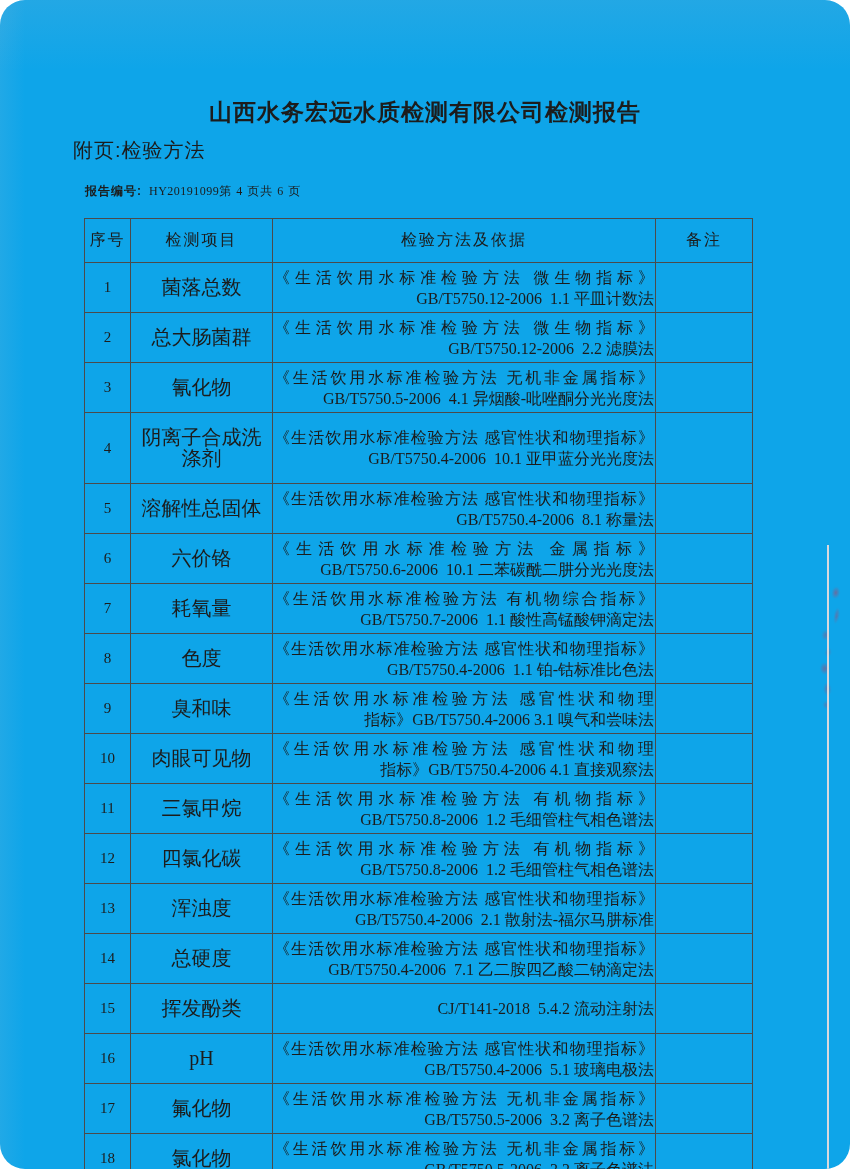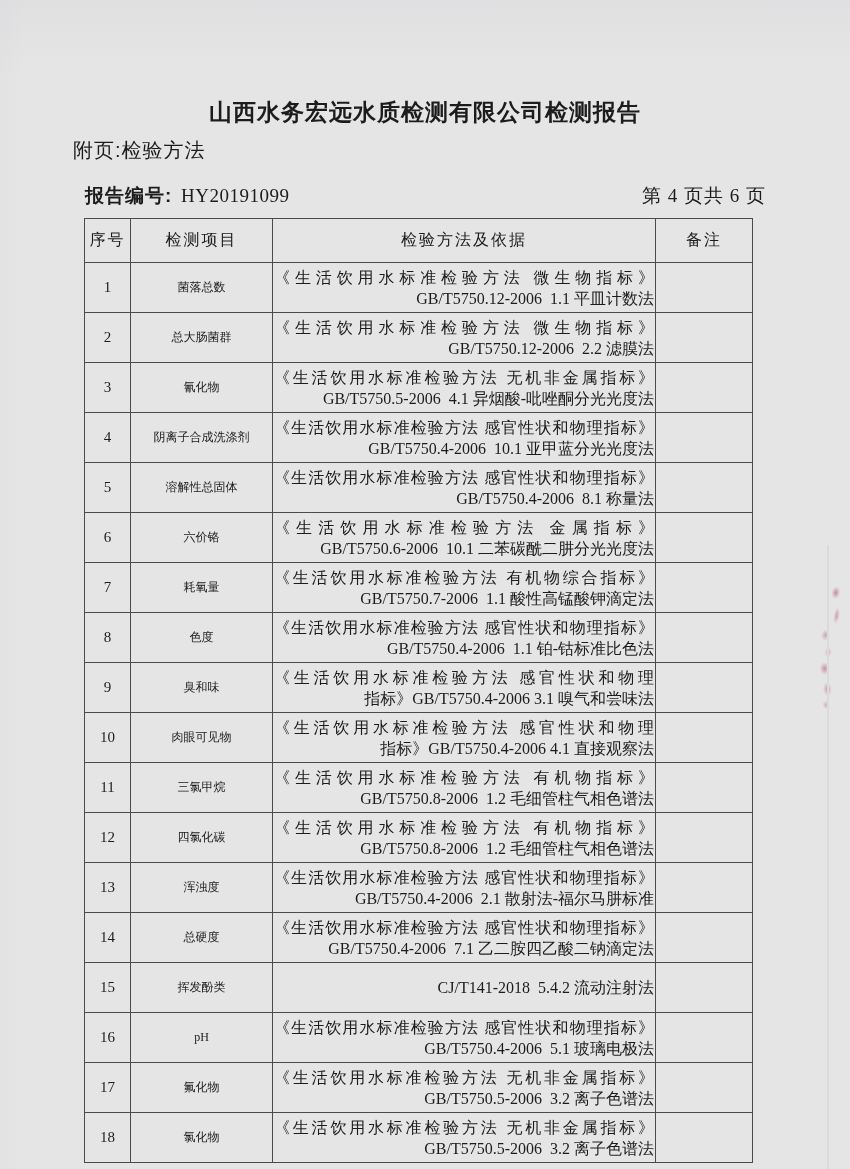--- a/index.html
+++ b/index.html
@@ -3,24 +3,25 @@
 <meta charset="utf-8">
 <style>
   html, body { margin: 0; padding: 0; }
   body { background: #ffffff; }
 
   .page {
     position: relative;
     width: 850px;
     height: 1169px;
     margin: 0;
-    background: #e5e5e5;
+    background: #0ea5e9;
     font-family: "Liberation Serif", "DejaVu Serif", serif;
     color: #1c1c1c;
     overflow: hidden;
+    border-radius: 25px;
   }
   
   .page::before {
     content: "";
     position: absolute;
     inset: 0;
     background:
       linear-gradient(180deg, rgba(185,187,198,0.12), rgba(255,255,255,0) 70px),
       linear-gradient(90deg, rgba(200,200,210,0.10), rgba(255,255,255,0) 25px);
     pointer-events: none;
@@ -47,23 +48,22 @@
     font-weight: 400;
     letter-spacing: 1px;
   }
 
   .meta {
     position: absolute;
     top: 183px;
     left: 85px;
     width: 681px;
     display: flex;
-    justify-content: space-between;
     align-items: baseline;
-    font-size: 19px;
+    font-size: 12px;
   }
   .report-no .label {
     font-family: "Liberation Sans", "DejaVu Sans", sans-serif;
     font-weight: 700;
     letter-spacing: 1px;
   }
   .report-no .value {
     font-family: "Liberation Serif", "DejaVu Serif", serif;
     letter-spacing: 0.5px;
     margin-left: 4px;
@@ -100,21 +100,21 @@
     font-size: 16px;
     text-align: center;
     letter-spacing: 2px;
   }
   td.c-no {
     text-align: center;
     font-size: 15px;
   }
   td.c-item {
     text-align: center;
-    font-size: 12px;
+    font-size: 20px;
     padding: 14px 8px;
     line-height: 21px;
   }
   td.c-method {
     padding: 2px 1px;
     font-size: 16px;
     line-height: 21px;
   }
   td.c-method .m1 {
     text-align: justify;

